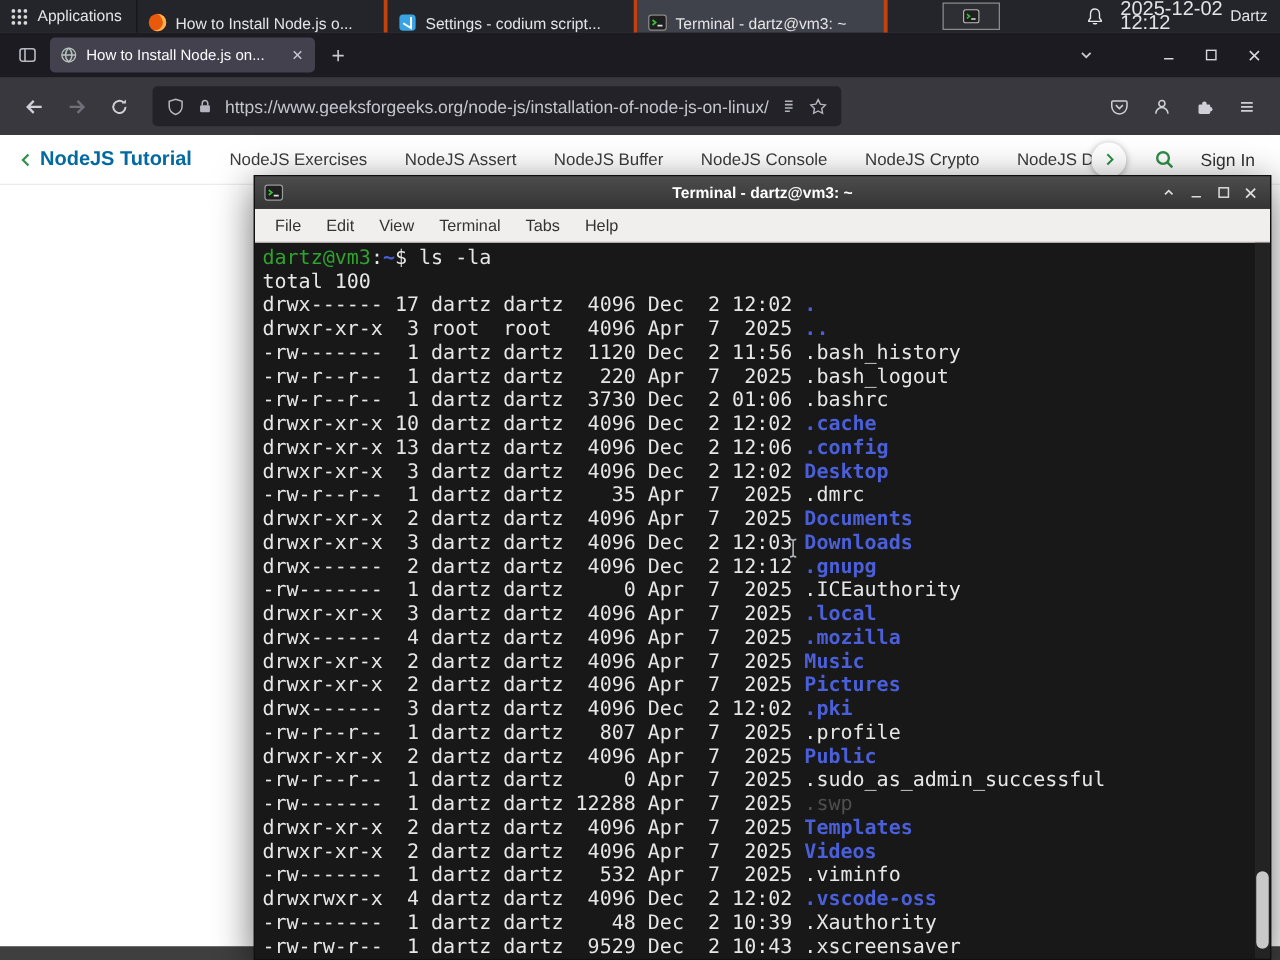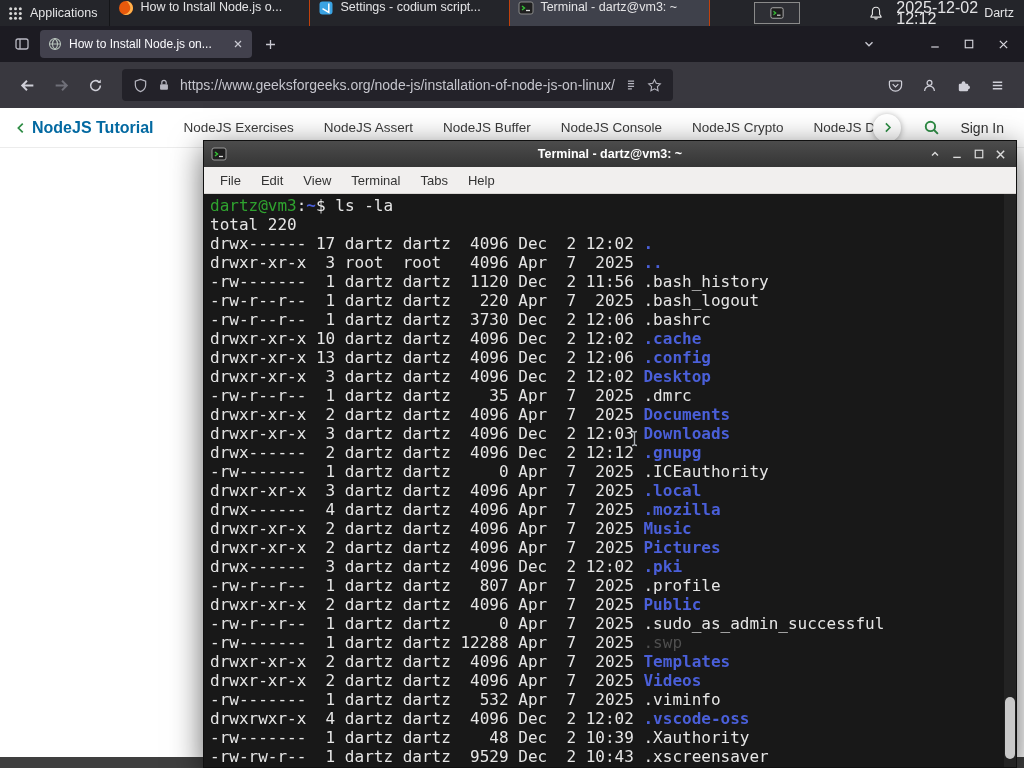--- a/index.html
+++ b/index.html
@@ -4,21 +4,21 @@
 <style>
   * { margin:0; padding:0; box-sizing:border-box; }
   html,body { width:1024px; height:768px; }
   body { position:relative; overflow:hidden; background:#3f3f3f; font-family:"Liberation Sans",sans-serif; }
   svg { display:block; }
 
   
   #panel { position:absolute; top:0; left:0; width:100%; height:26px; background:#24252a;
            display:flex; align-items:center; color:#e4e4e6; font-size:12.5px; z-index:90; }
   .papp { display:flex; align-items:center; gap:7px; padding:0 12px 0 8px; height:100%; border-right:1px solid #141518; }
-  .tbtn { display:flex; align-items:flex-start; gap:6px; width:200px; height:100%; padding:0 8px; border-right:1px solid #c2410c; }
+  .tbtn { display:flex; align-items:flex-end; gap:6px; width:200px; height:100%; padding:0 8px; border-right:3px solid #c2410c; }
   .tbtn.active { background:#3f414b; }
   .tlabel { white-space:nowrap; overflow:hidden; flex:1; }
   .launcher { margin-left:44px; width:46px; height:22px; border:1px solid #8a8a8a; background:#2e2f35;
               display:flex; align-items:center; justify-content:center; }
   .bell { margin-left:auto; margin-right:12px; }
   .clock { font-size:16px; line-height:11px; margin-right:6px; white-space:nowrap; }
   .puser { margin-right:10px; }
 
   
   #tabbar { position:absolute; top:26px; left:0; width:100%; height:36px; background:#1c1b22;
@@ -340,26 +340,26 @@
       <span class="tmenu-item">Edit</span>
       <span class="tmenu-item">View</span>
       <span class="tmenu-item">Terminal</span>
       <span class="tmenu-item">Tabs</span>
       <span class="tmenu-item">Help</span>
     </div>
 
   <div class="tbody">
     <div id="tlines">
         <div class="tline"><span class="seg-g">dartz@vm3</span><span>:</span><span class="seg-b">~</span><span>$ ls -la</span></div>
-        <div class="tline"><span>total 220</span></div>
+        <div class="tline"><span>total 100</span></div>
         <div class="tline"><span>drwx------ 17 dartz dartz  4096 Dec  2 12:02 </span><span class="seg-b">.</span></div>
         <div class="tline"><span>drwxr-xr-x  3 root  root   4096 Apr  7  2025 </span><span class="seg-b">..</span></div>
         <div class="tline"><span>-rw-------  1 dartz dartz  1120 Dec  2 11:56 .bash_history</span></div>
         <div class="tline"><span>-rw-r--r--  1 dartz dartz   220 Apr  7  2025 .bash_logout</span></div>
-        <div class="tline"><span>-rw-r--r--  1 dartz dartz  3730 Dec  2 12:06 .bashrc</span></div>
+        <div class="tline"><span>-rw-r--r--  1 dartz dartz  3730 Dec  2 01:06 .bashrc</span></div>
         <div class="tline"><span>drwxr-xr-x 10 dartz dartz  4096 Dec  2 12:02 </span><span class="seg-b">.cache</span></div>
         <div class="tline"><span>drwxr-xr-x 13 dartz dartz  4096 Dec  2 12:06 </span><span class="seg-b">.config</span></div>
         <div class="tline"><span>drwxr-xr-x  3 dartz dartz  4096 Dec  2 12:02 </span><span class="seg-b">Desktop</span></div>
         <div class="tline"><span>-rw-r--r--  1 dartz dartz    35 Apr  7  2025 .dmrc</span></div>
         <div class="tline"><span>drwxr-xr-x  2 dartz dartz  4096 Apr  7  2025 </span><span class="seg-b">Documents</span></div>
         <div class="tline"><span>drwxr-xr-x  3 dartz dartz  4096 Dec  2 12:03 </span><span class="seg-b">Downloads</span></div>
         <div class="tline"><span>drwx------  2 dartz dartz  4096 Dec  2 12:12 </span><span class="seg-b">.gnupg</span></div>
         <div class="tline"><span>-rw-------  1 dartz dartz     0 Apr  7  2025 .ICEauthority</span></div>
         <div class="tline"><span>drwxr-xr-x  3 dartz dartz  4096 Apr  7  2025 </span><span class="seg-b">.local</span></div>
         <div class="tline"><span>drwx------  4 dartz dartz  4096 Apr  7  2025 </span><span class="seg-b">.mozilla</span></div>

